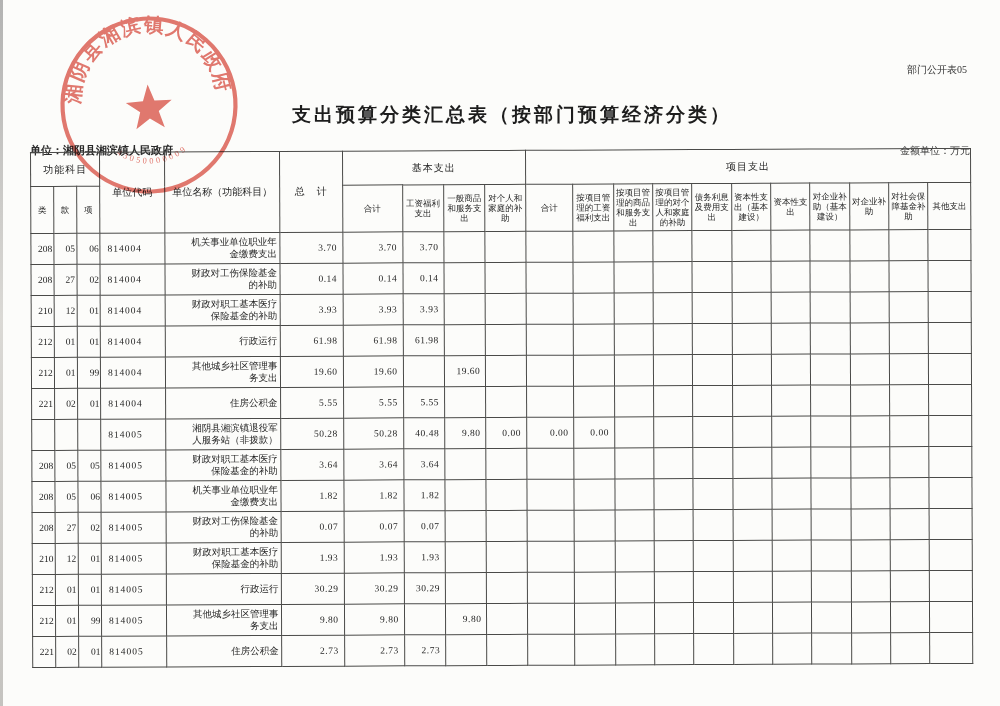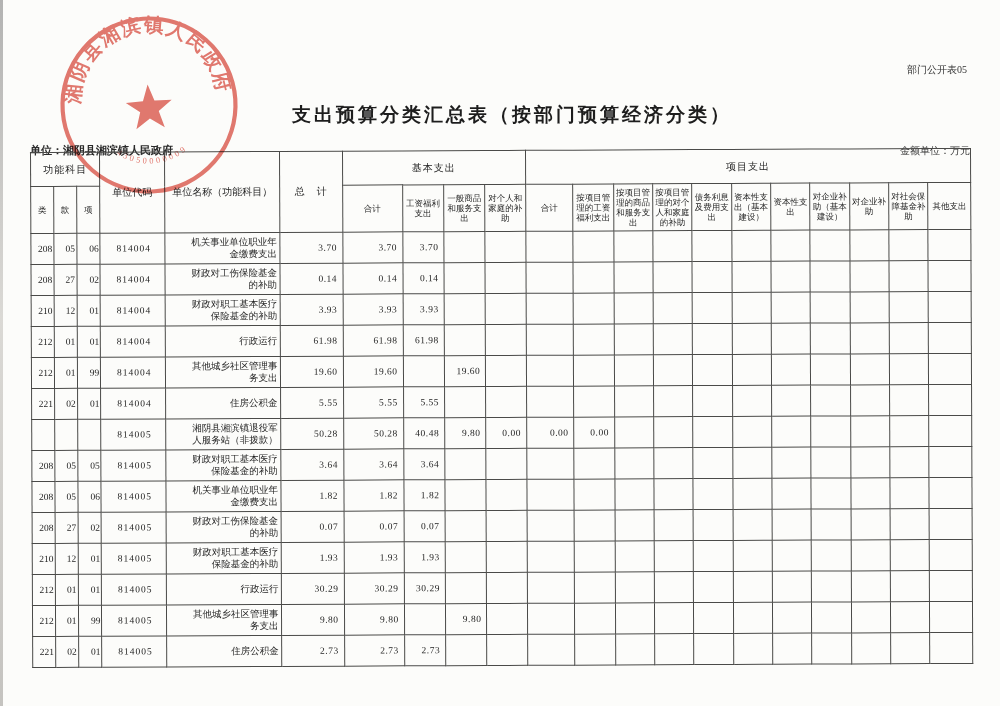--- a/index.html
+++ b/index.html
@@ -34,21 +34,21 @@
   table.budget th, table.budget td {
     border:1px solid #4a4a48; vertical-align:middle;
     font-weight:normal; color:#1f1f1f; overflow:hidden;
   }
   thead tr.grp th { height:31px; font-size:10px; }
   thead tr.sub th { height:46px; font-size:8.5px; line-height:1.2; padding:0 1px; text-align:center; }
   thead th { text-align:center; }
   th.big { font-size:10px; letter-spacing:1px; }
   tbody td { height:28px; font-size:9.5px; }
   td.fn   { text-align:right; }
-  td.code { text-align:right; padding-right:13px; letter-spacing:1px; }
+  td.code { text-align:right; padding-right:22px; letter-spacing:1px; }
   td.name { text-align:right; padding:1px 3px 1px 3px; text-indent:2em; line-height:1.3; }
   td.num  { text-align:right; padding-right:5px; letter-spacing:.5px; }
 
   .seal {
     position:absolute; left:56px; top:12px; width:186px; height:186px;
     color:#dd5b50; opacity:.82; mix-blend-mode:multiply;
     transform:rotate(-4deg); pointer-events:none;
   }
   .seal text { fill:currentColor; }
 </style>

